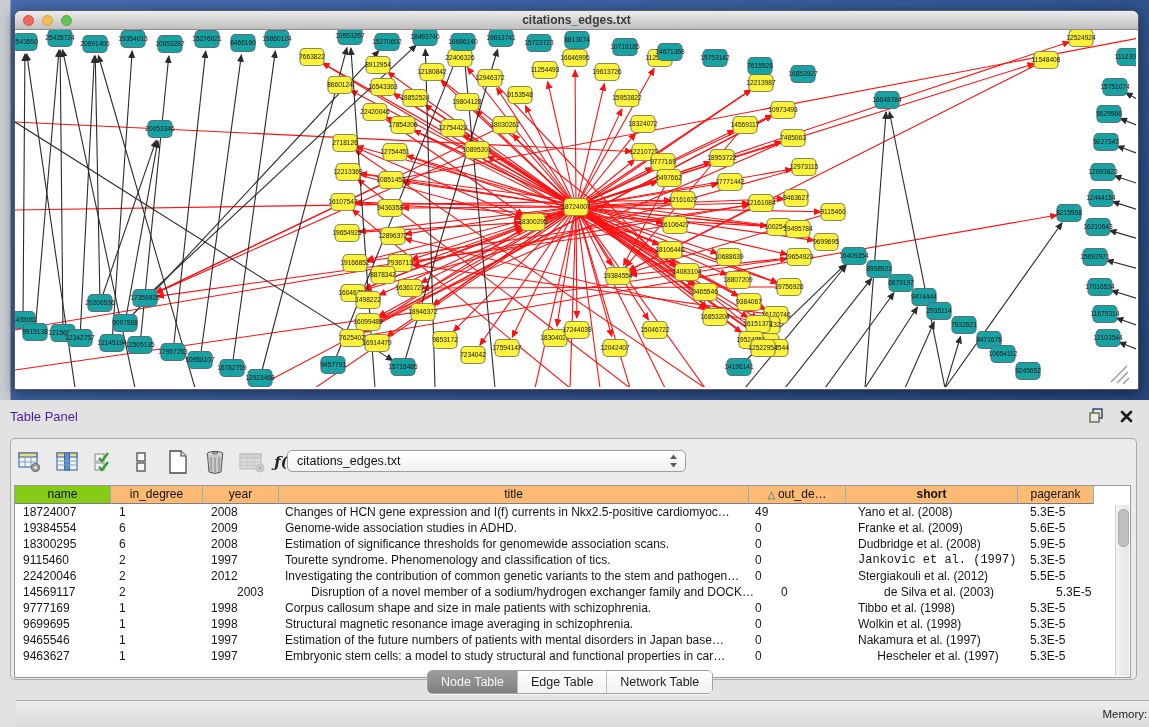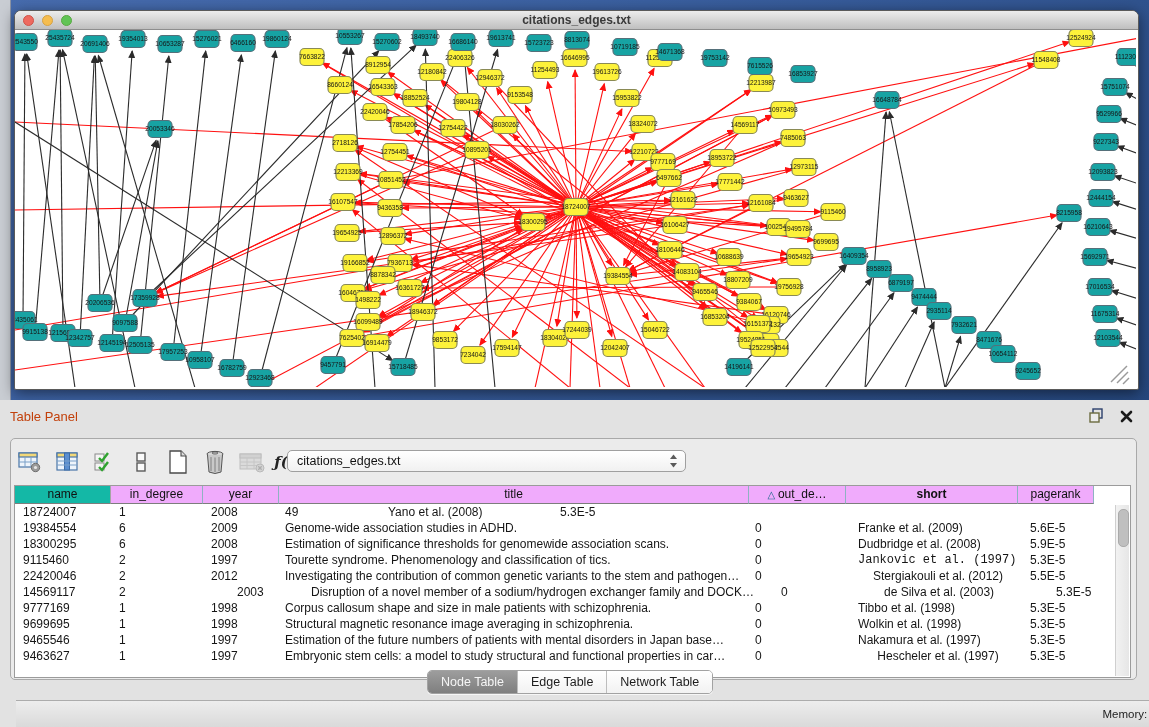--- a/index.html
+++ b/index.html
@@ -21,40 +21,40 @@
   .lights{position:absolute;left:8px;top:4px;display:flex;gap:8px;}
   .light{width:11px;height:11px;border-radius:50%;box-sizing:border-box;}
   .light.red{background:#ee6a5f;border:1px solid #ce5349;}
   .light.yellow{background:#f5bd4f;border:1px solid #d6a243;}
   .light.green{background:#61c455;border:1px solid #58a942;}
   .canvas-wrap{position:absolute;left:0px;top:19px;width:1121px;height:357px;background:#fff;overflow:hidden;}
   svg#net{display:block;}
 
   
   .table-panel{position:absolute;left:0;top:400px;width:1149px;height:327px;background:#e2e2e2;}
-  .panel-title{position:absolute;left:10px;top:9px;font-size:13px;color:#c2410c;}
+  .panel-title{position:absolute;left:10px;top:9px;font-size:13px;color:#4c1d95;}
   .panel-controls{position:absolute;right:16px;top:8px;display:flex;gap:16px;align-items:center;}
 
   .inner-box{position:absolute;left:10px;top:38px;width:1125px;height:240px;
              background:#ebebeb;border:1px solid #a9a9a9;border-radius:5px;}
   .toolbar{position:absolute;left:6px;top:4px;height:38px;display:flex;align-items:center;gap:11px;}
   .tool-btn{width:26px;height:26px;display:flex;align-items:center;justify-content:center;}
   .fx{font-family:"DejaVu Serif",serif;font-style:italic;font-size:15px;color:#222;font-weight:bold;}
   .combo{position:absolute;left:276px;top:11px;width:388px;height:20px;
          background:linear-gradient(#ffffff,#f1f1f1);border:1px solid #9f9f9f;border-radius:5px;
          font-size:12.5px;line-height:20px;color:#111;padding-left:9px;}
   .combo .stepper{position:absolute;right:7px;top:3px;}
 
   .table-wrap{position:absolute;left:3px;top:46px;width:1115px;height:191px;
               background:#fff;border:1px solid #9b9b9b;overflow:hidden;}
   .thead{display:flex;height:18px;}
-  .th{box-sizing:border-box;background:#f0abfc;border-right:1px solid #8fb2c2;
+  .th{box-sizing:border-box;background:#fdba74;border-right:1px solid #8fb2c2;
       border-bottom:1px solid #7d7d7d;font-size:12px;color:#111;text-align:center;
       line-height:17px;white-space:nowrap;overflow:hidden;}
-  .th.plain{background:#14b8a6;border-right:1px solid #a5a5a5;}
+  .th.plain{background:#84cc16;border-right:1px solid #a5a5a5;}
   .sort-tri{font-size:10px;color:#1c6b8c;}
   .tr{display:flex;height:16px;}
   .td{box-sizing:border-box;font-size:12px;color:#151515;line-height:16px;
       white-space:nowrap;overflow:hidden;}
   .vscroll{position:absolute;right:1px;top:19px;width:13px;bottom:1px;
            background:linear-gradient(90deg,#f2f2f2,#e6e6e6);border-left:1px solid #cfcfcf;}
   .vthumb{position:absolute;left:1.5px;top:4px;width:9px;height:36px;border-radius:5px;
           background:#bfbfbf;border:1px solid #aaa;}
 
   .tabs{position:absolute;left:427px;top:270px;display:flex;height:22px;
@@ -954,20 +954,21 @@
           <div class="th" style="width: 470px;">title</div>
           <div class="th" style="width: 97px;"><span class="sort-tri">△ </span>out_de…</div>
           <div class="th" style="width: 172px; font-weight: bold;">short</div>
           <div class="th" style="width: 76px;">pagerank</div>
         </div>
       <div id="tbody">
           <div class="tr">
             <div class="td" style="width: 96px; padding-left: 8px;">18724007</div>
             <div class="td" style="width: 92px; padding-left: 8px;">1</div>
             <div class="td" style="width: 76px; padding-left: 8px;">2008</div>
+            <div class="td" style="width: 470px; padding-left: 6px;">Changes of HCN gene expression and I(f) currents in Nkx2.5-positive cardiomyoc…</div>
             <div class="td" style="width: 97px; padding-left: 6px;">49</div>
             <div class="td" style="width: 172px; padding-left: 12px;">Yano et al. (2008)</div>
             <div class="td" style="width: 76px; padding-left: 12px;">5.3E-5</div>
           </div>
           <div class="tr">
             <div class="td" style="width: 96px; padding-left: 8px;">19384554</div>
             <div class="td" style="width: 92px; padding-left: 8px;">6</div>
             <div class="td" style="width: 76px; padding-left: 8px;">2009</div>
             <div class="td" style="width: 470px; padding-left: 6px;">Genome-wide association studies in ADHD.</div>
             <div class="td" style="width: 97px; padding-left: 6px;">0</div>
@@ -991,21 +992,21 @@
             <div class="td" style="width: 97px; padding-left: 6px;">0</div>
             <div class="td" style="width: 172px; padding-left: 12px; font-family: Liberation Mono, monospace;">Jankovic et al. (1997)</div>
             <div class="td" style="width: 76px; padding-left: 12px;">5.3E-5</div>
           </div>
           <div class="tr">
             <div class="td" style="width: 96px; padding-left: 8px;">22420046</div>
             <div class="td" style="width: 92px; padding-left: 8px;">2</div>
             <div class="td" style="width: 76px; padding-left: 8px;">2012</div>
             <div class="td" style="width: 470px; padding-left: 6px;">Investigating the contribution of common genetic variants to the stem and pathogen…</div>
             <div class="td" style="width: 97px; padding-left: 6px;">0</div>
-            <div class="td" style="width: 172px; padding-left: 12px; text-align: center;">Stergiakouli et al. (2012)</div>
+            <div class="td" style="width: 172px; padding-left: 12px;">Stergiakouli et al. (2012)</div>
             <div class="td" style="width: 76px; padding-left: 12px;">5.5E-5</div>
           </div>
           <div class="tr">
             <div class="td" style="width: 96px; padding-left: 8px;">14569117</div>
             <div class="td" style="width: 92px; padding-left: 8px;">2</div>
             <div class="td" style="width: 76px; padding-left: 8px; margin-left: 26px;">2003</div>
             <div class="td" style="width: 470px; padding-left: 6px;">Disruption of a novel member of a sodium/hydrogen exchanger family and DOCK…</div>
             <div class="td" style="width: 97px; padding-left: 6px;">0</div>
             <div class="td" style="width: 172px; padding-left: 12px;">de Silva et al. (2003)</div>
             <div class="td" style="width: 76px; padding-left: 12px;">5.3E-5</div>

